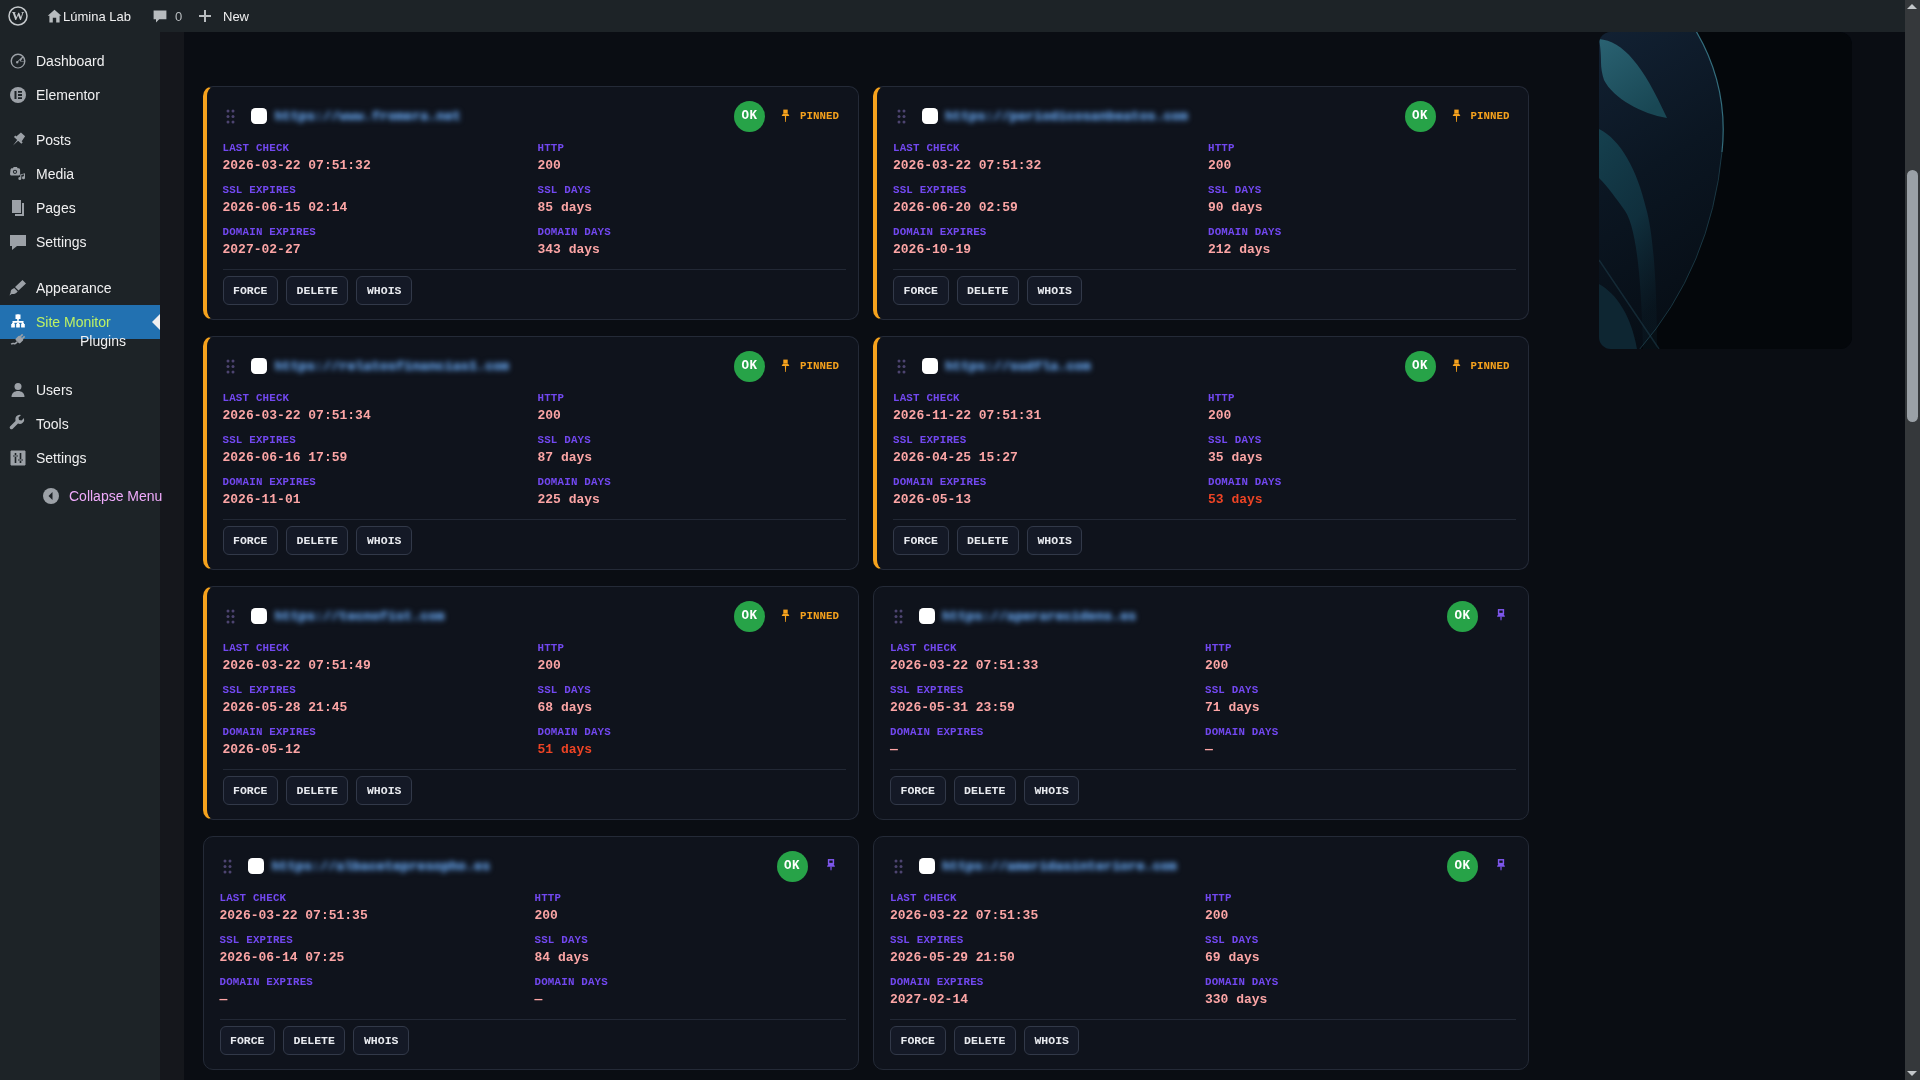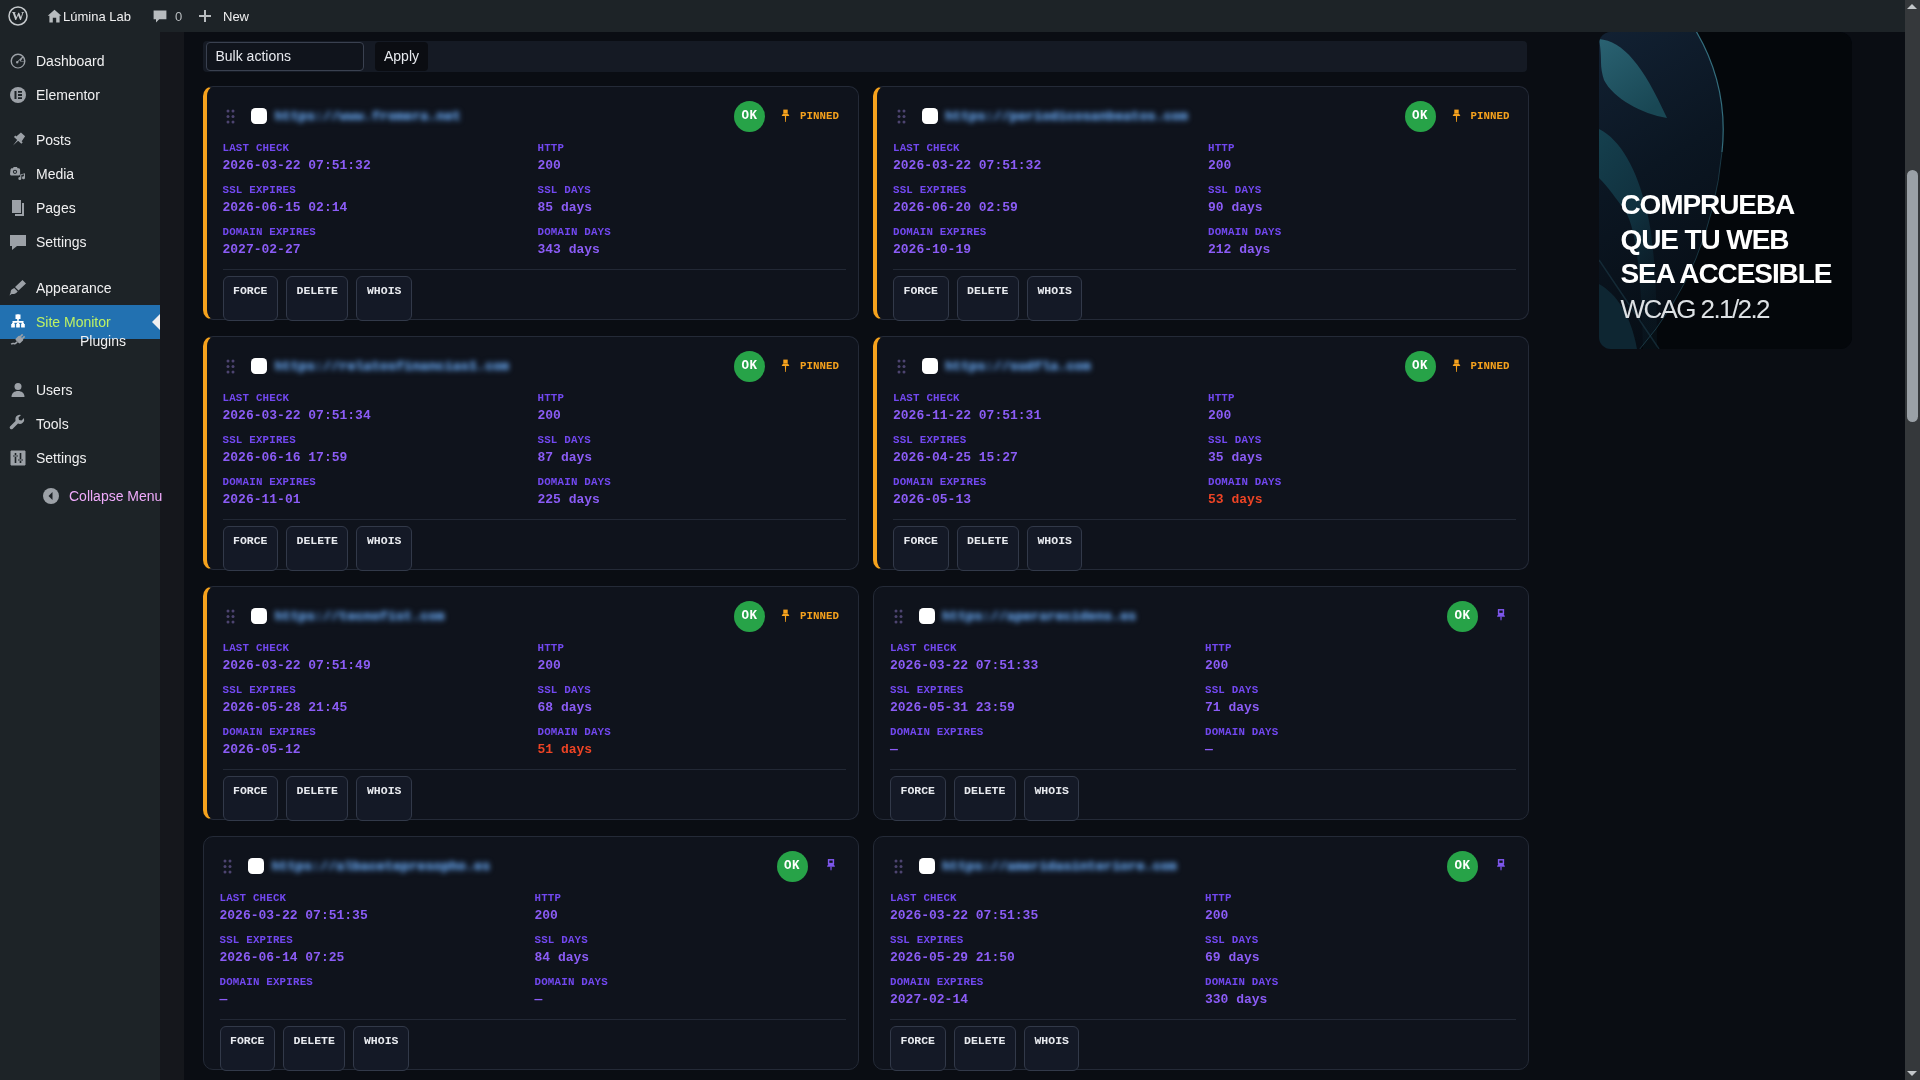--- a/index.html
+++ b/index.html
@@ -24,42 +24,38 @@
   .card.pin { border-left:4px solid #f6a21d; }
   .chead { display:flex; align-items:center; height:31px; margin:14px 12px 0 16px; }
   .grip { flex:none; margin-left:3.5px; width:9px; height:15px; }
   .cb { flex:none; margin-left:16px; width:16px; height:16px; background:#fff; border-radius:4.5px; }
   .url { margin-left:7.5px; font-family:"Liberation Mono",monospace; font-size:13.5px; font-weight:bold; color:#5d8fc9; filter:blur(2.6px); text-shadow:0 0 4px #3f6fa9,0 0 1px #4f7fb9; white-space:nowrap; overflow:hidden; }
   .ok { flex:none; margin-left:auto; width:31px; height:31px; border-radius:50%; background:#27a348; color:#fff; font-family:"Liberation Mono",monospace; font-size:12.5px; font-weight:bold; text-align:center; line-height:31px; letter-spacing:0.5px; }
   .pinstat { flex:none; display:flex; align-items:center; margin-left:16px; margin-right:6.5px; color:#f6a21d; font-family:"Liberation Mono",monospace; font-size:10.8px; font-weight:bold; }
   .pinout { flex:none; margin-left:16px; margin-right:8px; }
   .cgrid { display:grid; grid-template-columns:315px 1fr; grid-auto-rows:36.5px; row-gap:5.5px; margin:8px 12px 0 16px; }
   .lbl { font-family:"Liberation Mono",monospace; font-size:10.8px; font-weight:bold; color:#7248f0; line-height:16.5px; letter-spacing:0.2px; }
-  .val { font-family:"Liberation Mono",monospace; font-size:13px; font-weight:bold; color:#8b5cf6; line-height:20px; }
+  .val { font-family:"Liberation Mono",monospace; font-size:13px; font-weight:bold; color:#fca5a5; line-height:20px; }
   .val.red { color:#ee4425; }
   .sep { margin:9px 12px 0 16px; border-top:1px solid #222835; }
   .btns { display:flex; gap:8px; margin:6px 16px 0; }
-  .btn { height:45px; padding:0 9.5px; background:#141926; border:1px solid #323949; border-radius:6px; color:#e8eaef; font-family:"Liberation Mono",monospace; font-size:11.5px; font-weight:bold; line-height:27px; }
+  .btn { height:29px; padding:0 9.5px; background:#141926; border:1px solid #323949; border-radius:6px; color:#e8eaef; font-family:"Liberation Mono",monospace; font-size:11.5px; font-weight:bold; line-height:27px; }
   
   #banner { position:absolute; left:1415px; top:0; width:253px; height:317px; border-radius:12px; overflow:hidden; background:linear-gradient(115deg,#0d1a28 0%,#081220 45%,#04070c 100%); }
   #banner .txt { position:absolute; left:22px; top:156px; color:#fff; font-size:28px; font-weight:bold; line-height:34.5px; letter-spacing:-1.1px; }
   #banner .sub { font-weight:normal; color:#dde1e4; letter-spacing:-1.6px; font-size:26px; }
   
   #sbar { position:absolute; right:0; top:0; width:15px; height:1080px; background:#35383b; z-index:99; }
   #sthumb { position:absolute; left:2px; top:170px; width:11px; height:252px; background:#9aa0a6; border-radius:5.5px; }
   .sarrow { position:absolute; left:2px; width:0; height:0; border:5.5px solid transparent; }
 </style>
 </head>
 <body>
 <div id="content">
   <div id="panel">
-    <div id="bulkbar">
-      <div id="bulksel">Bulk actions</div>
-      <div id="bulkapply">Apply</div>
-    </div>
     <div id="cards">
         <div class="card pin" style="left: 19px; top: 53.5px;">
           <div class="chead">
             <svg class="grip" viewBox="0 0 9 15">
               <g fill="#4d4470">
                 <circle cx="2" cy="2" r="1.5"></circle>
                 <circle cx="7" cy="2" r="1.5"></circle>
                 <circle cx="2" cy="7.5" r="1.5"></circle>
                 <circle cx="7" cy="7.5" r="1.5"></circle>
                 <circle cx="2" cy="13" r="1.5"></circle>
@@ -532,21 +528,20 @@
         </defs>
         <path d="M 97 -1 Q 130 55 123 120 Q 112 235 40 318 L -1 318 L -1 -1 Z" fill="url(#g3)"></path>
         <path d="M 97 -1 Q 130 55 123 120 Q 112 235 40 318 L 254 318 L 254 -1 Z" fill="#04070b"></path>
         <path d="M 0 7 C 24 9 44 33 68 86 C 43 82 14 66 5 48 C 3 42 2 36 2 30 C 2 20 1 12 0 7 Z" fill="url(#g1)"></path>
         <path d="M 0 97 C 22 108 38 138 47 176 C 54 200 58 250 58 317 L 44 317 C 42 235 36 190 24 176 C 18 168 10 156 0 146 Z" fill="url(#g2)"></path>
         <path d="M 0 252 C 18 262 32 284 38 317 L 0 317 Z" fill="#102935" opacity="0.9"></path>
         <path d="M 97 -1 Q 130 55 123 120" stroke="#3e8496" stroke-width="1.2" fill="none" opacity="0.8"></path>
         <path d="M 123 120 Q 112 235 40 318" stroke="#3e8496" stroke-width="1" fill="none" opacity="0.35"></path>
         <path d="M 0 228 L 60 317" stroke="#1c3a48" stroke-width="1.5" fill="none" opacity="0.6"></path>
       </svg>
-      <div class="txt">COMPRUEBA<br>QUE TU WEB<br>SEA ACCESIBLE<br><span class="sub">WCAG 2.1/2.2</span></div>
     </div>
   </div>
 </div>
 <div id="adminbar">
     <div class="abitem" style="left: 8px;">
       <svg width="20" height="20" viewBox="0 0 20 20">
         <circle cx="10" cy="10" r="9" fill="none" stroke="#c5c9cc" stroke-width="1.5"></circle>
         <text x="10" y="14" text-anchor="middle" font-family="Liberation Serif,serif" font-weight="bold" font-size="12.5" fill="#c5c9cc">W</text>
       </svg>
     </div>

